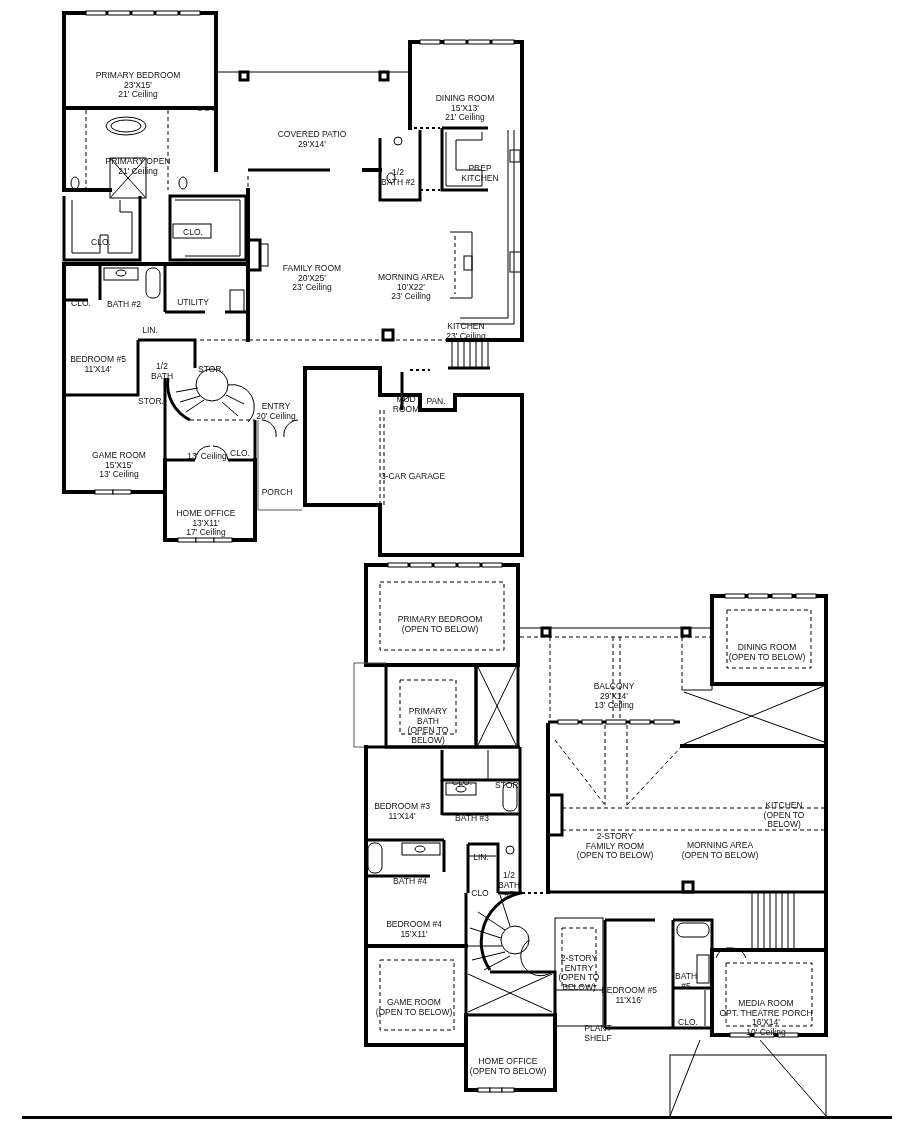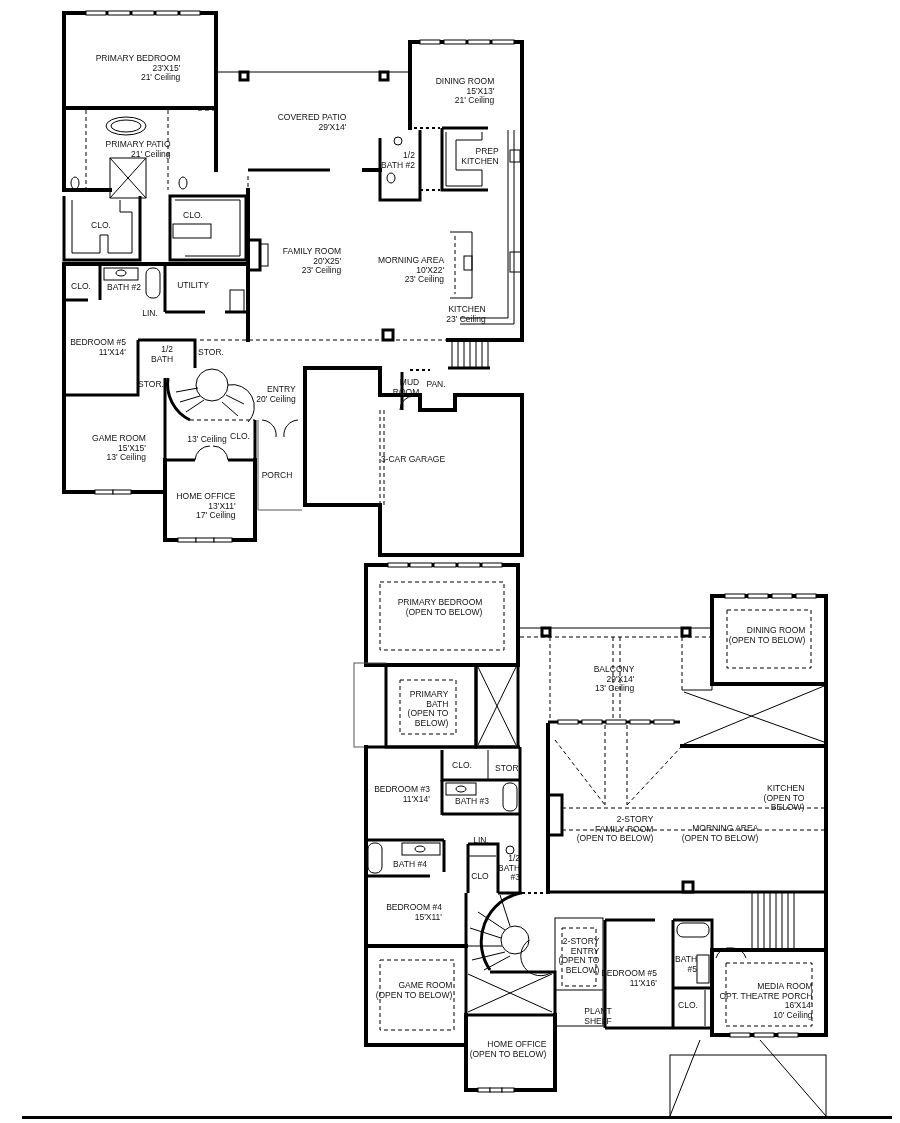--- a/index.html
+++ b/index.html
@@ -5,21 +5,21 @@
   html, body { margin:0; padding:0; background:#ffffff; }
   body { width:900px; height:1123px; position:relative; overflow:hidden; font-family:"Liberation Sans", sans-serif; }
   svg { position:absolute; left:0; top:0; }
   .w { stroke:#000; stroke-width:4; fill:none; stroke-linecap:square; }
   .w3 { stroke:#000; stroke-width:3; fill:none; }
   .t { stroke:#000; stroke-width:1; fill:none; }
   .tg { stroke:#555; stroke-width:1; fill:none; }
   .d { stroke:#000; stroke-width:1; fill:none; stroke-dasharray:4 3; }
   .dd { stroke:#000; stroke-width:2; fill:none; stroke-dasharray:3 3; }
   .win { stroke:#000; stroke-width:1; fill:#fff; }
-  .lbl { position:absolute; transform:translateX(-50%); text-align:right; font-size:8.5px; line-height:9.5px; color:#111; white-space:nowrap; }
+  .lbl { position:absolute; transform:translateX(-50%); text-align:center; font-size:8.5px; line-height:9.5px; color:#111; white-space:nowrap;margin-top:17px; }
   .lbl span { display:block; }
 </style>
 </head>
 <body>
 
 <svg width="900" height="1123" viewBox="0 0 900 1123">
 
   <g>
 
     <rect class="w" x="64" y="13" width="152" height="95"></rect>
@@ -319,21 +319,21 @@
   <rect x="22" y="1116" width="870" height="3" fill="#000"></rect>
 </svg>
 
 <div>
   <div class="lbl" style="left:138px;top:54px">
       <span>PRIMARY BEDROOM</span>
       <span>23'X15'</span>
       <span>21' Ceiling</span>
     </div>
   <div class="lbl" style="left:138px;top:140px">
-      <span>PRIMARY PATIO</span>
+      <span>PRIMARY OPEN</span>
       <span>21' Ceiling</span>
     </div>
   <div class="lbl" style="left:312px;top:113px">
       <span>COVERED PATIO</span>
       <span>29'X14'</span>
     </div>
   <div class="lbl" style="left:465px;top:77px">
       <span>DINING ROOM</span>
       <span>15'X13'</span>
       <span>21' Ceiling</span>

